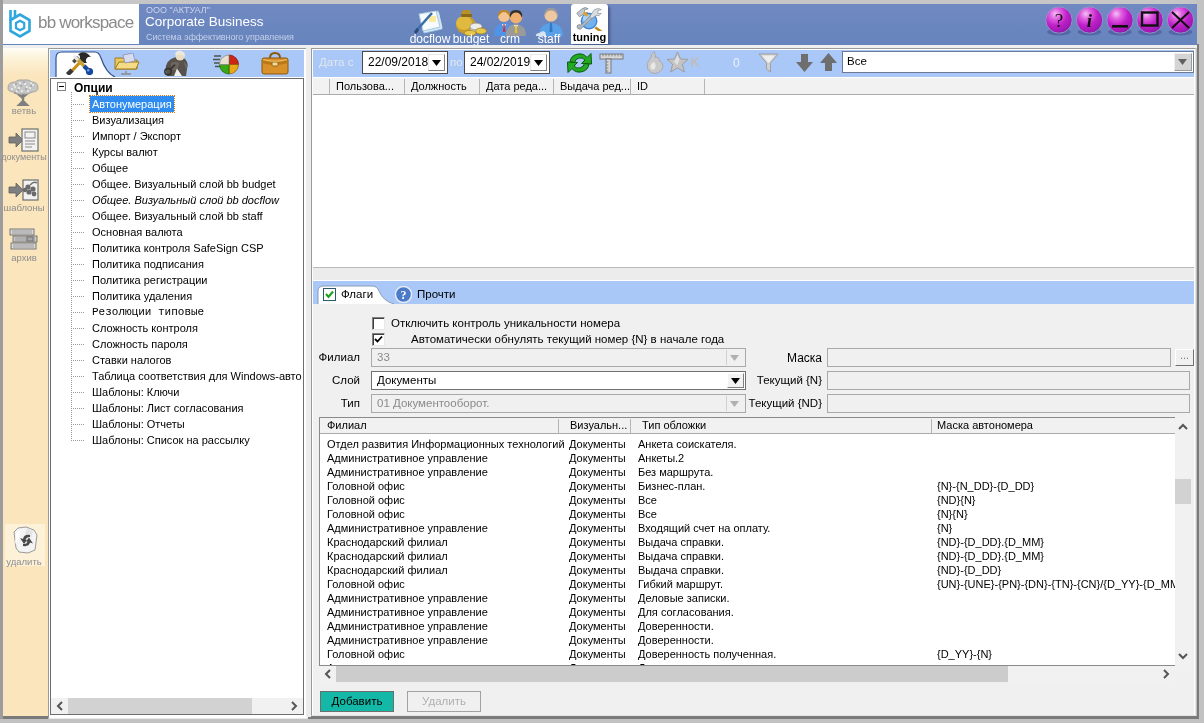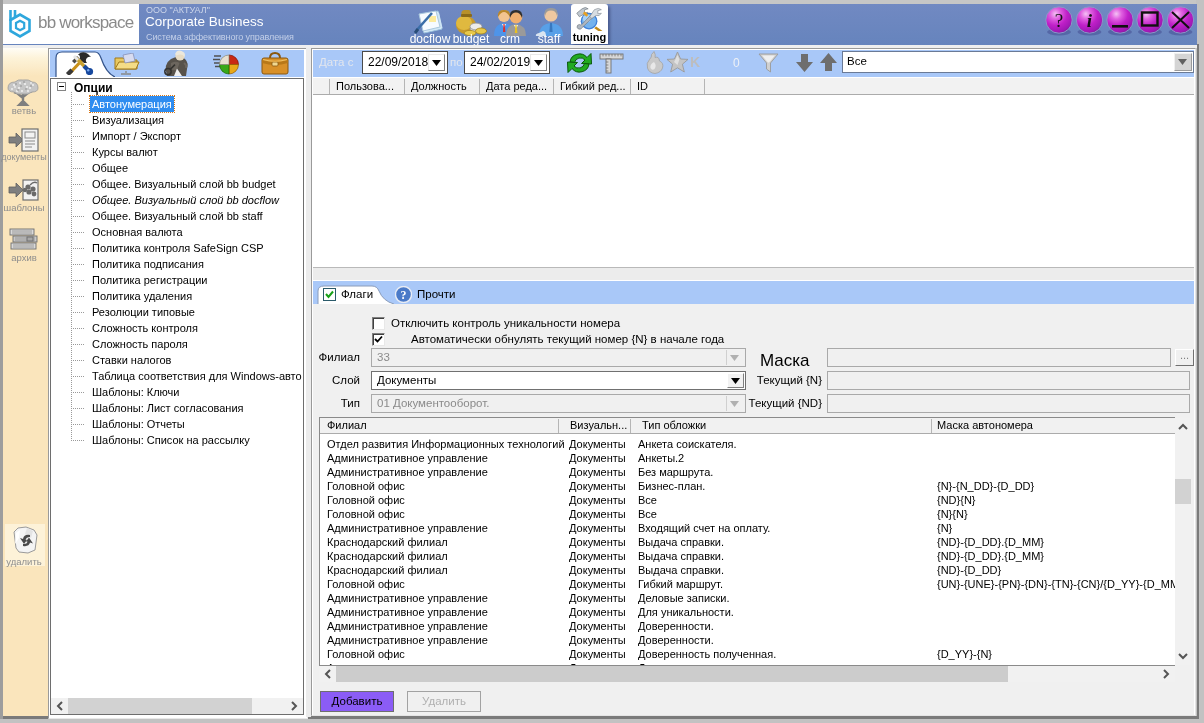--- a/index.html
+++ b/index.html
@@ -289,21 +289,21 @@
       <div class="abs txt" style="left:41px;top:145px;height:16px;line-height:16px;color:#000000;font-size:11px;">Основная валюта</div>
       <div class="abs" style="left:20px;top:169px;width:13px;height:1px;background-image:linear-gradient(to right,#9a9a9a 1px, transparent 1px);background-size:2px 1px;"></div>
       <div class="abs txt" style="left:41px;top:161px;height:16px;line-height:16px;color:#000000;font-size:11px;">Политика контроля SafeSign CSP</div>
       <div class="abs" style="left:20px;top:185px;width:13px;height:1px;background-image:linear-gradient(to right,#9a9a9a 1px, transparent 1px);background-size:2px 1px;"></div>
       <div class="abs txt" style="left:41px;top:177px;height:16px;line-height:16px;color:#000000;font-size:11px;">Политика подписания</div>
       <div class="abs" style="left:20px;top:201px;width:13px;height:1px;background-image:linear-gradient(to right,#9a9a9a 1px, transparent 1px);background-size:2px 1px;"></div>
       <div class="abs txt" style="left:41px;top:193px;height:16px;line-height:16px;color:#000000;font-size:11px;">Политика регистрации</div>
       <div class="abs" style="left:20px;top:217px;width:13px;height:1px;background-image:linear-gradient(to right,#9a9a9a 1px, transparent 1px);background-size:2px 1px;"></div>
       <div class="abs txt" style="left:41px;top:209px;height:16px;line-height:16px;color:#000000;font-size:11px;">Политика удаления</div>
       <div class="abs" style="left:20px;top:233px;width:13px;height:1px;background-image:linear-gradient(to right,#9a9a9a 1px, transparent 1px);background-size:2px 1px;"></div>
-      <div class="abs txt" style="left:41px;top:225px;height:16px;line-height:16px;color:#000000;font-size:11px;">Резолюции типовые</div>
+      <div class="abs txt" style="left:41px;top:225px;height:16px;line-height:16px;color:#000000;font-size:11px;font-family:Liberation Mono, monospace;">Резолюции типовые</div>
       <div class="abs" style="left:20px;top:249px;width:13px;height:1px;background-image:linear-gradient(to right,#9a9a9a 1px, transparent 1px);background-size:2px 1px;"></div>
       <div class="abs txt" style="left:41px;top:241px;height:16px;line-height:16px;color:#000000;font-size:11px;">Сложность контроля</div>
       <div class="abs" style="left:20px;top:265px;width:13px;height:1px;background-image:linear-gradient(to right,#9a9a9a 1px, transparent 1px);background-size:2px 1px;"></div>
       <div class="abs txt" style="left:41px;top:257px;height:16px;line-height:16px;color:#000000;font-size:11px;">Сложность пароля</div>
       <div class="abs" style="left:20px;top:281px;width:13px;height:1px;background-image:linear-gradient(to right,#9a9a9a 1px, transparent 1px);background-size:2px 1px;"></div>
       <div class="abs txt" style="left:41px;top:273px;height:16px;line-height:16px;color:#000000;font-size:11px;">Ставки налогов</div>
       <div class="abs" style="left:20px;top:297px;width:13px;height:1px;background-image:linear-gradient(to right,#9a9a9a 1px, transparent 1px);background-size:2px 1px;"></div>
       <div class="abs txt" style="left:41px;top:289px;height:16px;line-height:16px;color:#000000;font-size:11px;">Таблица соответствия для Windows-авто</div>
       <div class="abs" style="left:20px;top:313px;width:13px;height:1px;background-image:linear-gradient(to right,#9a9a9a 1px, transparent 1px);background-size:2px 1px;"></div>
       <div class="abs txt" style="left:41px;top:305px;height:16px;line-height:16px;color:#000000;font-size:11px;">Шаблоны: Ключи</div>
@@ -404,21 +404,21 @@
   <div class="abs" style="left:313px;top:78px;width:881px;height:17px;background:#f2f2f2;border-bottom:1px solid #ababab;box-sizing:border-box;"></div>
   <div class="abs" style="left:329px;top:79px;width:1px;height:15px;background:#b5b5b5;"></div>
   <div class="abs" style="left:404px;top:79px;width:1px;height:15px;background:#b5b5b5;"></div>
   <div class="abs" style="left:479px;top:79px;width:1px;height:15px;background:#b5b5b5;"></div>
   <div class="abs" style="left:553px;top:79px;width:1px;height:15px;background:#b5b5b5;"></div>
   <div class="abs" style="left:630px;top:79px;width:1px;height:15px;background:#b5b5b5;"></div>
   <div class="abs" style="left:704px;top:79px;width:1px;height:15px;background:#b5b5b5;"></div>
   <div class="abs txt" style="left:336px;top:80px;font-size:11px;color:#000;">Пользова...</div>
   <div class="abs txt" style="left:411px;top:80px;font-size:11px;color:#000;">Должность</div>
   <div class="abs txt" style="left:486px;top:80px;font-size:11px;color:#000;">Дата реда...</div>
-  <div class="abs txt" style="left:560px;top:80px;font-size:11px;color:#000;">Гибкий ред...</div>
+  <div class="abs txt" style="left:560px;top:80px;font-size:11px;color:#000;">Выдача ред...</div>
   <div class="abs txt" style="left:637px;top:80px;font-size:11px;color:#000;">ID</div>
 </div>
 
 <div class="abs" style="left:313px;top:267px;width:881px;height:14px;background:#ececec;border-top:1px solid #b9b9b9;"></div>
 
 <div class="abs" style="left:313px;top:280px;width:881px;height:1px;background:#ffffff;"></div>
 <div class="abs" style="left:313px;top:281px;width:881px;height:23px;background:#a9c8f8;"></div>
 <div id="flagtabs">
 
   <svg class="abs" style="left:316px;top:283px;" width="78" height="21" viewBox="0 0 78 21">
@@ -453,21 +453,21 @@
 
   <div class="abs txt" style="left:318px;top:351px;width:42px;text-align:right;font-size:11.5px;color:#000;">Филиал</div>
   <div class="abs" style="left:371px;top:348px;width:375px;height:19px;background:#f0f0f0;border:1px solid #a9a9a9;box-sizing:border-box;">
     <div class="abs txt" style="left:5px;top:2px;font-size:11.5px;color:#8a8a8a;">33</div>
     <div class="abs" style="right:1px;top:1px;width:17px;height:15px;background:#f0f0f0;border-left:1px solid #d0d0d0;">
       <svg width="9" height="6" style="position:absolute;left:3px;top:5px;" viewBox="0 0 9 6">
           <polygon points="0,0 9,0 4.5,6" fill="#b0b0b0"></polygon>
         </svg>
     </div>
   </div>
-  <div class="abs txt" style="left:760px;top:351px;width:62px;text-align:left;font-size:17px;color:#000;">Маска</div>
+  <div class="abs txt" style="left:760px;top:351px;width:62px;text-align:right;font-size:12px;color:#000;">Маска</div>
   <div class="abs" style="left:827px;top:348px;width:344px;height:19px;background:#f0f0f0;border:1px solid #a9a9a9;box-sizing:border-box;"></div>
   <div class="abs" style="left:1175px;top:349px;width:19px;height:17px;background:#f0f0f0;border:1px solid #fff;border-right-color:#707070;border-bottom-color:#707070;box-sizing:border-box;">
     <div class="abs txt" style="left:4px;top:-1px;font-size:11px;color:#808080;">...</div>
   </div>
 
   <div class="abs txt" style="left:318px;top:374px;width:42px;text-align:right;font-size:11.5px;color:#000;">Слой</div>
   <div class="abs" style="left:371px;top:371px;width:375px;height:19px;background:#ffffff;border:1px solid #707070;box-sizing:border-box;">
     <div class="abs txt" style="left:5px;top:2px;font-size:11.5px;color:#000;">Документы</div>
     <div class="abs" style="right:1px;top:1px;width:17px;height:15px;background:#f2f2f2;border:1px solid #808080;border-top-color:#fff;border-left-color:#fff;box-sizing:border-box;">
       <svg width="9" height="6" style="position:absolute;left:3px;top:4px;" viewBox="0 0 9 6">
@@ -543,21 +543,21 @@
       <div class="abs txt" style="left:617px;top:146px;font-size:11px;color:#000;">{ND}-{D_DD}</div>
       <div class="abs txt" style="left:7px;top:160px;font-size:11px;color:#000;">Головной офис</div>
       <div class="abs txt" style="left:249px;top:160px;font-size:11px;color:#000;">Документы</div>
       <div class="abs txt" style="left:318px;top:160px;font-size:11px;color:#000;">Гибкий маршрут.</div>
       <div class="abs txt" style="left:617px;top:160px;font-size:11px;color:#000;">{UN}-{UNE}-{PN}-{DN}-{TN}-{CN}/{D_YY}-{D_MM}</div>
       <div class="abs txt" style="left:7px;top:174px;font-size:11px;color:#000;">Административное управление</div>
       <div class="abs txt" style="left:249px;top:174px;font-size:11px;color:#000;">Документы</div>
       <div class="abs txt" style="left:318px;top:174px;font-size:11px;color:#000;">Деловые записки.</div>
       <div class="abs txt" style="left:7px;top:188px;font-size:11px;color:#000;">Административное управление</div>
       <div class="abs txt" style="left:249px;top:188px;font-size:11px;color:#000;">Документы</div>
-      <div class="abs txt" style="left:318px;top:188px;font-size:11px;color:#000;">Для уникальности.</div>
+      <div class="abs txt" style="left:318px;top:188px;font-size:11px;color:#000;">Для согласования.</div>
       <div class="abs txt" style="left:7px;top:202px;font-size:11px;color:#000;">Административное управление</div>
       <div class="abs txt" style="left:249px;top:202px;font-size:11px;color:#000;">Документы</div>
       <div class="abs txt" style="left:318px;top:202px;font-size:11px;color:#000;">Доверенности.</div>
       <div class="abs txt" style="left:7px;top:216px;font-size:11px;color:#000;">Административное управление</div>
       <div class="abs txt" style="left:249px;top:216px;font-size:11px;color:#000;">Документы</div>
       <div class="abs txt" style="left:318px;top:216px;font-size:11px;color:#000;">Доверенности.</div>
       <div class="abs txt" style="left:7px;top:230px;font-size:11px;color:#000;">Головной офис</div>
       <div class="abs txt" style="left:249px;top:230px;font-size:11px;color:#000;">Документы</div>
       <div class="abs txt" style="left:318px;top:230px;font-size:11px;color:#000;">Доверенность полученная.</div>
       <div class="abs txt" style="left:617px;top:230px;font-size:11px;color:#000;">{D_YY}-{N}</div>
@@ -580,15 +580,15 @@
 <div id="bottombar">
   <div class="abs" style="left:319px;top:666px;width:856px;height:16px;background:#f1f1f1;">
     <svg class="abs" style="left:4px;top:3px;" width="10" height="10" viewBox="0 0 10 10">
         <path d="M7 1 L3 5 L7 9" stroke="#555" stroke-width="2" fill="none"></path>
       </svg>
     <div class="abs" style="left:17px;top:0;width:672px;height:16px;background:#cccccc;"></div>
     <svg class="abs" style="left:842px;top:3px;" width="10" height="10" viewBox="0 0 10 10">
         <path d="M3 1 L7 5 L3 9" stroke="#555" stroke-width="2" fill="none"></path>
       </svg>
   </div>
-  <div class="abs" style="left:320px;top:691px;width:74px;height:21px;background:#8b5cf6;border:1px solid #6e6e6e;box-sizing:border-box;text-align:center;font-size:11.5px;color:#000;line-height:19px;">Добавить</div>
+  <div class="abs" style="left:320px;top:691px;width:74px;height:21px;background:#14b8a6;border:1px solid #6e6e6e;box-sizing:border-box;text-align:center;font-size:11.5px;color:#000;line-height:19px;">Добавить</div>
   <div class="abs" style="left:407px;top:691px;width:74px;height:21px;background:#f0f0f0;border:1px solid #a2a2a2;box-sizing:border-box;text-align:center;font-size:11.5px;color:#b0b0b0;line-height:19px;">Удалить</div>
 </div>
 
 </body></html>

